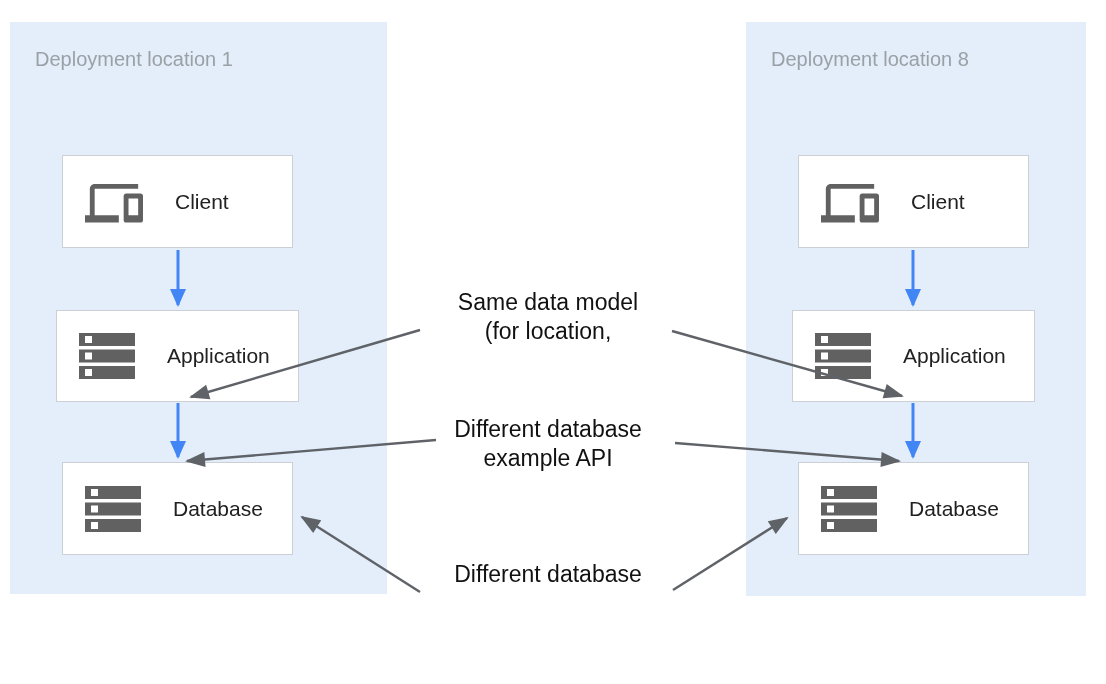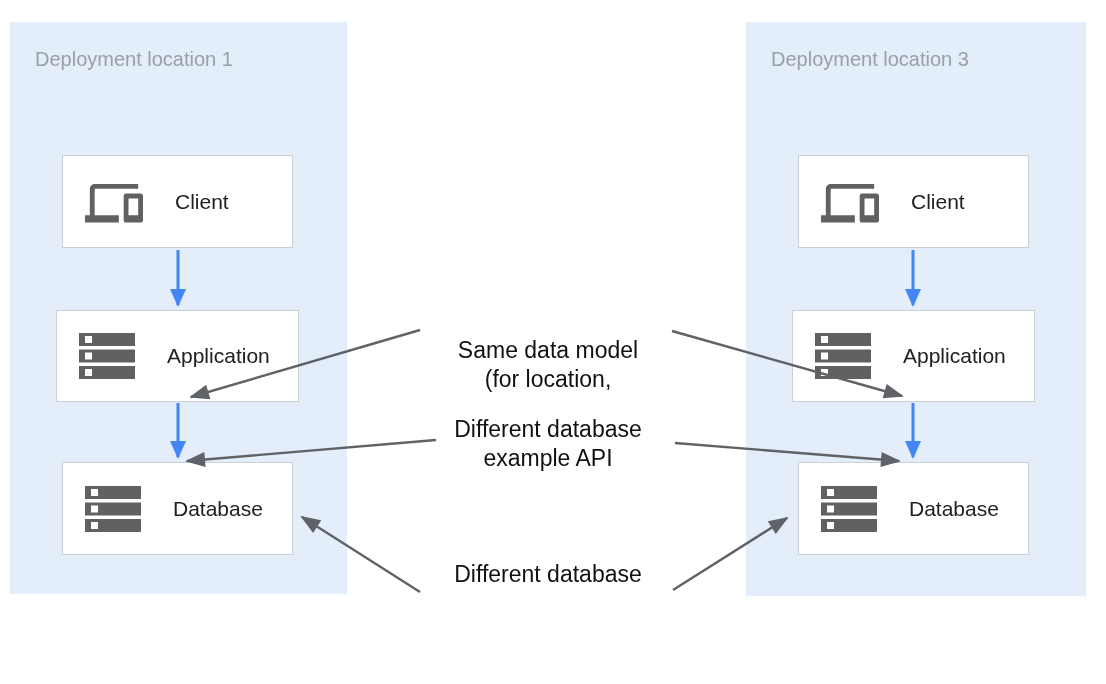--- a/index.html
+++ b/index.html
@@ -12,21 +12,21 @@
     --flow-arrow-blue:#4285f4;
     --pointer-gray:#5f6368;
     --annotation-text:#111111;
   }
   html,body{margin:0;padding:0;background:#ffffff;}
   .canvas{
     position:relative;width:1106px;height:684px;background:#ffffff;
     font-family:"Liberation Sans",sans-serif;overflow:hidden;
   }
   .panel{position:absolute;background:var(--panel-background,#e3eefa);}
-  .panel-1{left:10px;top:22px;width:337px;height:572px;}
+  .panel-1{left:10px;top:22px;width:377px;height:572px;}
   .panel-2{left:746px;top:22px;width:340px;height:574px;}
   .panel-title{
     position:absolute;left:25px;top:26px;font-size:20px;
     color:var(--panel-title,#9aa0a6);white-space:nowrap;
   }
   .node{
     position:absolute;box-sizing:border-box;
     background:var(--node-background,#fff);
     border:1px solid var(--node-border,#ccd0d5);
     display:flex;align-items:center;padding-left:22px;gap:32px;
@@ -37,37 +37,37 @@
   .node-database-1{left:62px;top:462px;width:231px;height:93px;}
   .node-client-2{left:798px;top:155px;width:231px;height:93px;}
   .node-application-2{left:792px;top:310px;width:243px;height:92px;}
   .node-database-2{left:798px;top:462px;width:231px;height:93px;}
   .icon{flex:0 0 auto;display:block;}
   .annotation{
     position:absolute;width:280px;text-align:center;
     font-size:23px;line-height:29px;color:var(--annotation-text,#111);
   }
   .annotation span{display:block;}
-  .ann-1{left:408px;top:288px;margin-top:48px;}
+  .ann-1{left:408px;top:288px;}
   .ann-2{left:408px;top:415px;}
   .ann-3{left:408px;top:560px;}
   svg.overlay{position:absolute;left:0;top:0;pointer-events:none;}
   .blue-line{stroke:var(--flow-arrow-blue,#4285f4);stroke-width:3;fill:none;}
   .gray-line{stroke:var(--pointer-gray,#5f6368);stroke-width:2.4;fill:none;}
 </style>
 </head>
 <body>
 
 <div class="canvas">
 
   <div class="panel panel-1">
     <div class="panel-title">Deployment location 1</div>
   </div>
   <div class="panel panel-2">
-    <div class="panel-title">Deployment location 3</div>
+    <div class="panel-title">Deployment location 8</div>
   </div>
 
   <div class="node node-client-1">
     <svg class="icon" width="58" height="50" viewBox="0 1.5 24 20">
       <path d="M4 6h18V4H4c-1.1 0-2 .9-2 2v11H0v3h14v-3H4V6zm19 2h-6c-.55 0-1 .45-1 1v10c0 .55.45 1 1 1h6c.55 0 1-.45 1-1V9c0-.55-.45-1-1-1zm-1 9h-4v-7h4v7z" fill="#616161"></path>
     </svg>
     <span class="node-label">Client</span>
   </div>
 
   <div class="node node-application-1">

